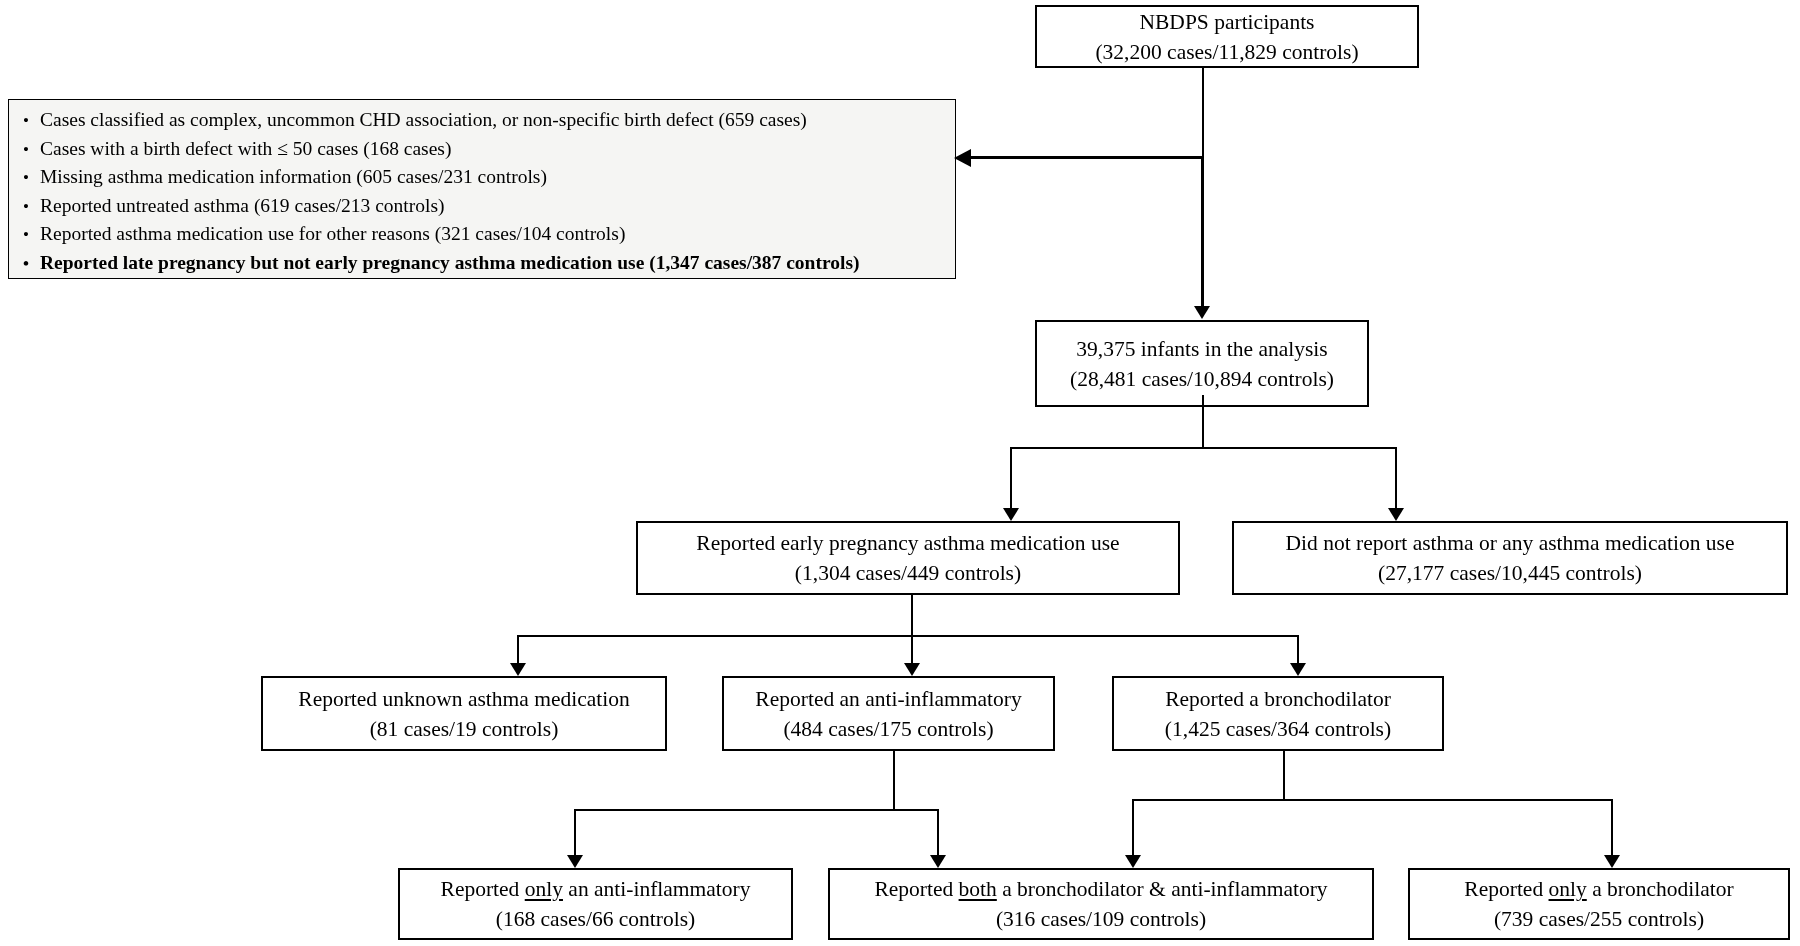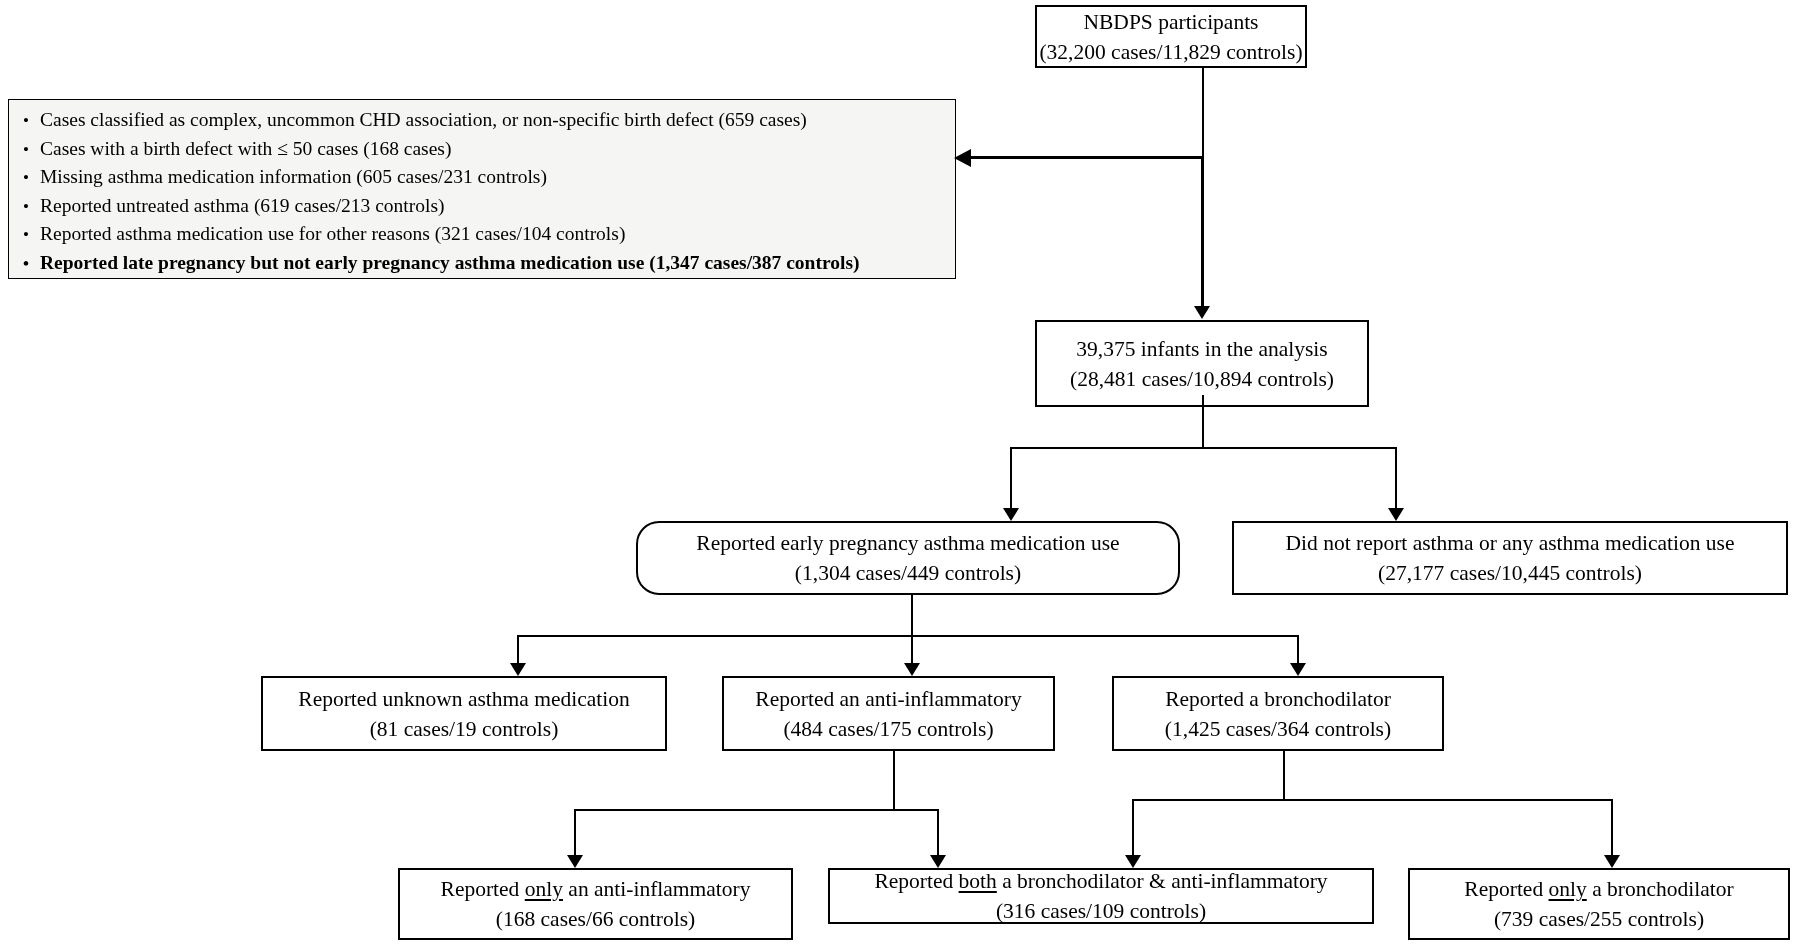--- a/index.html
+++ b/index.html
@@ -36,29 +36,29 @@
   .erow.bold{font-weight:bold;}
   .u{text-decoration:underline;text-underline-offset:3px;text-align:right;}
   .ln{position:absolute;background:#000;}
   .ah-down{position:absolute;width:0;height:0;
     border-left:8px solid transparent;border-right:8px solid transparent;
     border-top:13px solid #000;}
   .ah-left{position:absolute;width:0;height:0;
     border-top:9px solid transparent;border-bottom:9px solid transparent;
     border-right:17px solid #000;}
   
-  #b-top{left:1035px;top:5px;width:272px;height:63px;}
+  #b-top{left:1035px;top:5px;width:384px;height:63px;}
   #b-analysis{left:1035px;top:320px;width:334px;height:87px;}
-  #b-early{left:636px;top:521px;width:544px;height:74px;border-radius:23px;}
+  #b-early{left:636px;top:521px;width:544px;height:74px;}
   #b-didnot{left:1232px;top:521px;width:556px;height:74px;}
   #b-unknown{left:261px;top:676px;width:406px;height:75px;}
   #b-anti{left:722px;top:676px;width:333px;height:75px;}
   #b-broncho{left:1112px;top:676px;width:332px;height:75px;}
   #b-onlyanti{left:398px;top:868px;width:395px;height:72px;}
-  #b-both{left:828px;top:868px;width:546px;height:56px;}
+  #b-both{left:828px;top:868px;width:546px;height:72px;}
   #b-onlybroncho{left:1408px;top:868px;width:382px;height:72px;}
 </style>
 </head>
 <body>
 
 <div class="canvas">
 
   <div class="box" id="b-top">
     <div>NBDPS participants</div>
     <div>(32,200 cases/11,829 controls)</div>

